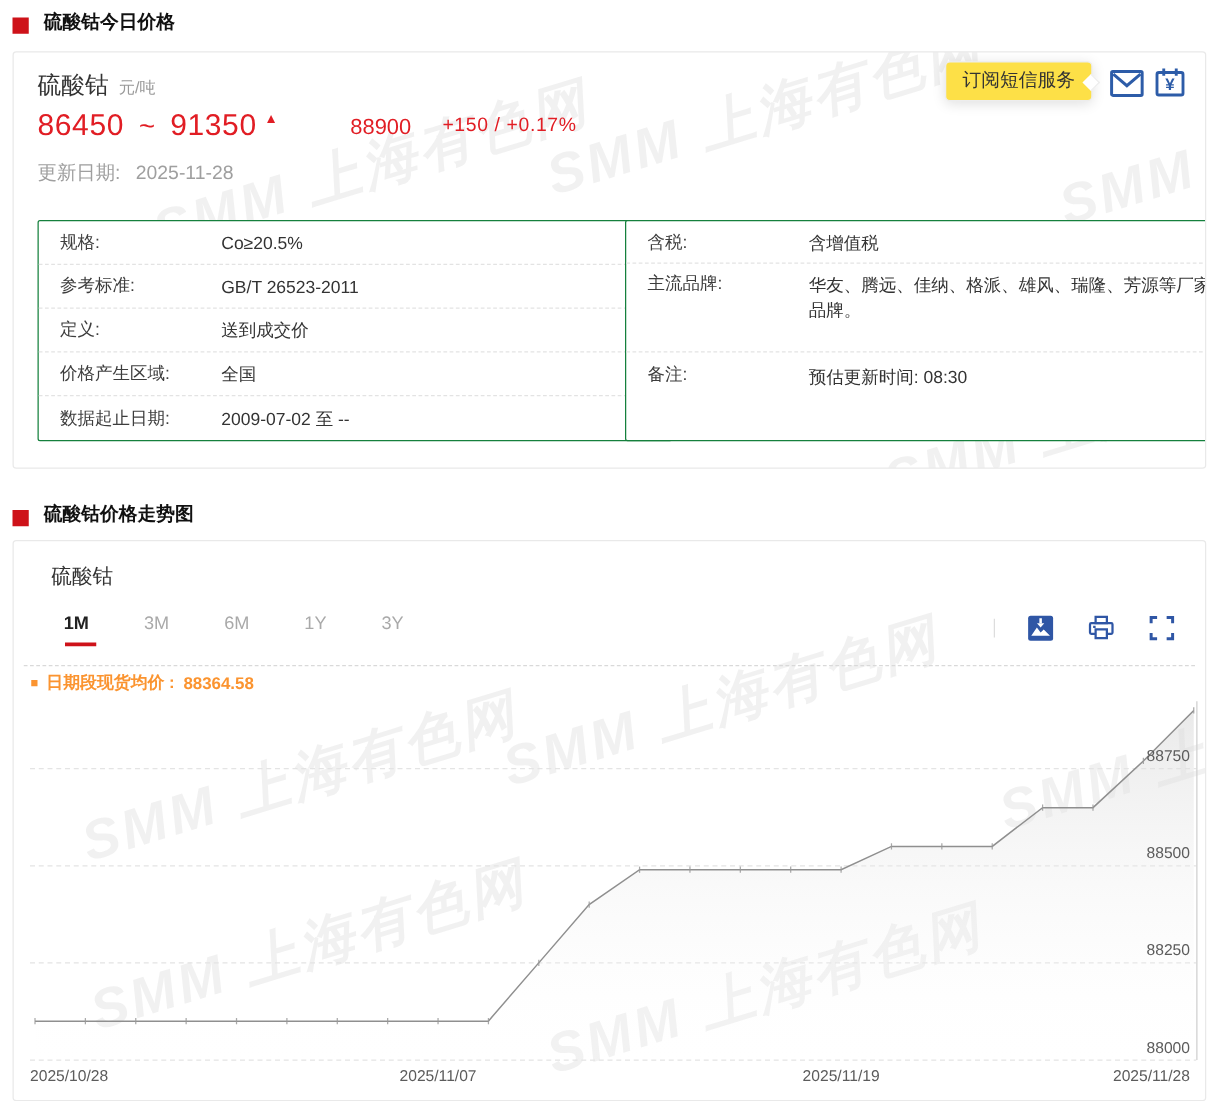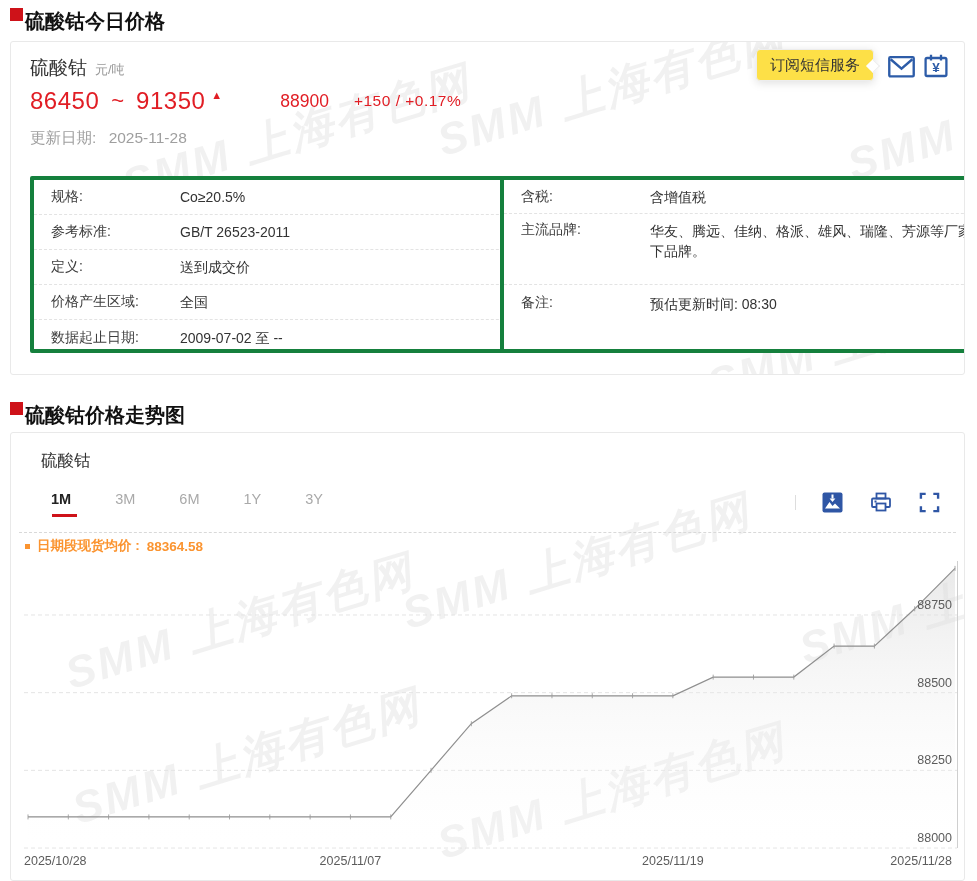--- a/index.html
+++ b/index.html
@@ -2,22 +2,22 @@
 <html><head>
 <meta charset="utf-8">
 <style>
   * { box-sizing: border-box; }
   html,body { margin:0; padding:0; }
   body {
     width:977px; height:881px; position:relative; overflow:hidden;
     background:#fff; color:#333;
     font-family:"Liberation Sans","DejaVu Sans",sans-serif;
   }
-  .sec-hdr { position:absolute; left:10px; display:flex; align-items:flex-start; gap:2px;
-    font-size:20px; font-weight:bold; color:#111; }
+  .sec-hdr { position:absolute; left:10px; display:flex; align-items:flex-end; gap:12px;
+    font-size:15px; font-weight:bold; color:#111; }
   .sq { width:13px; height:13px; background:#ce1219; flex:0 0 auto; }
 
   .card { position:absolute; left:10px; width:955px; background:#fff;
     border:1px solid #e9e9e9; border-radius:3px; overflow:hidden; }
   #price-card { top:41px; height:334px; }
   #chart-card { top:432px; height:449px; }
 
   .wm { position:absolute; font-size:44px; font-weight:bold; font-style:italic;
     color:rgba(60,60,60,0.07); white-space:nowrap; letter-spacing:3px;
     transform:rotate(-17deg); pointer-events:none; z-index:1; }
@@ -38,21 +38,21 @@
     padding:0 13px; background:#fde047; border:1px solid #ededed; border-radius:4px;
     box-shadow:0 2px 10px rgba(0,0,0,0.13); font-size:15px; color:#333; z-index:3; cursor:pointer; }
   .bubble:after { content:""; position:absolute; right:-5px; top:11px; width:9px; height:9px;
     background:#fff; transform:rotate(45deg);
     border-top:1px solid #ededed; border-right:1px solid #ededed; }
   .icon-btn { position:absolute; top:10px; cursor:pointer; z-index:2; line-height:0; }
   #mail-btn { right:48px; }
   #yen-btn { right:14px; }
 
   .spec-table { position:absolute; top:134px; width:508px; height:177px;
-    border:4px solid #15803d; border-radius:2px; background:#fff; z-index:2; }
+    border:1px solid #15803d; border-radius:2px; background:#fff; z-index:2; }
   #spec-left { left:19px; }
   #spec-right { left:489px; }
   .spec-row { position:relative; display:flex; align-items:center; padding:0 8px; }
   .spec-row.dashed { border-bottom:1px dashed #e3e3e3; }
   .spec-row .lbl { width:138px; padding-left:9px; font-size:14px; color:#3d3d3d; flex:0 0 auto; }
   .spec-row .val { flex:1; font-size:14px; color:#333; line-height:20px; }
   .h35 { height:35px; } .h34 { height:34px; }
   .h71 { height:71px; align-items:flex-start; padding-top:7px; }
   .h72 { height:71px; align-items:flex-start; padding-top:9px; }
 

